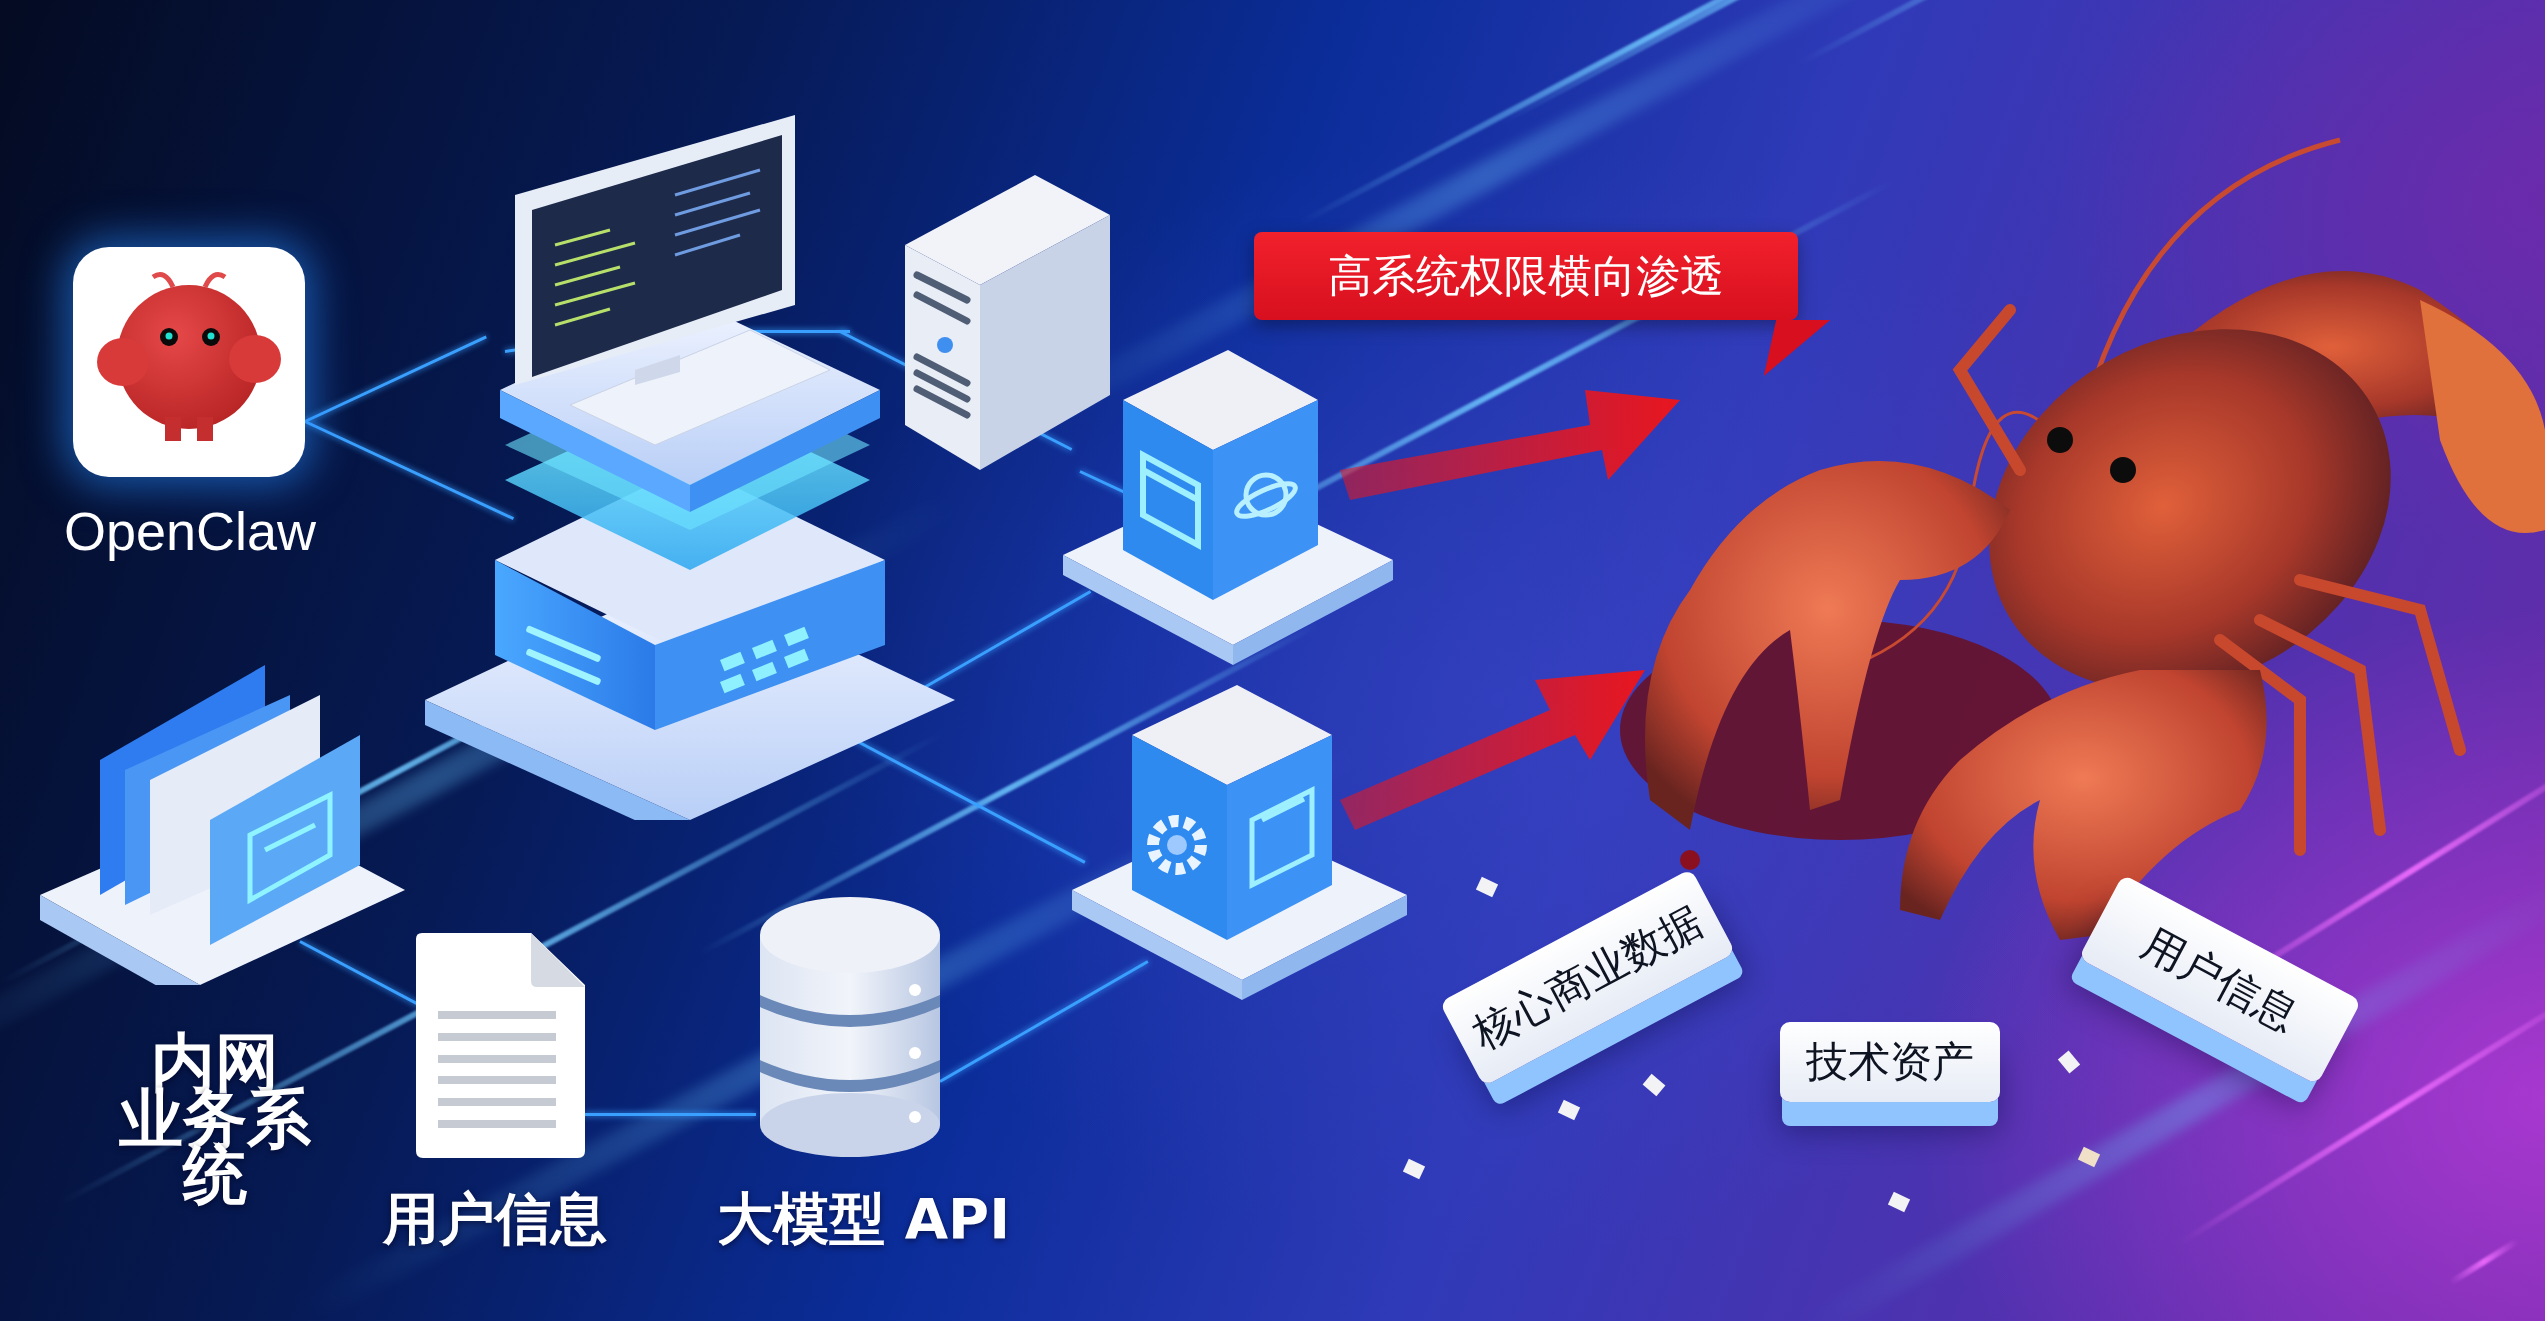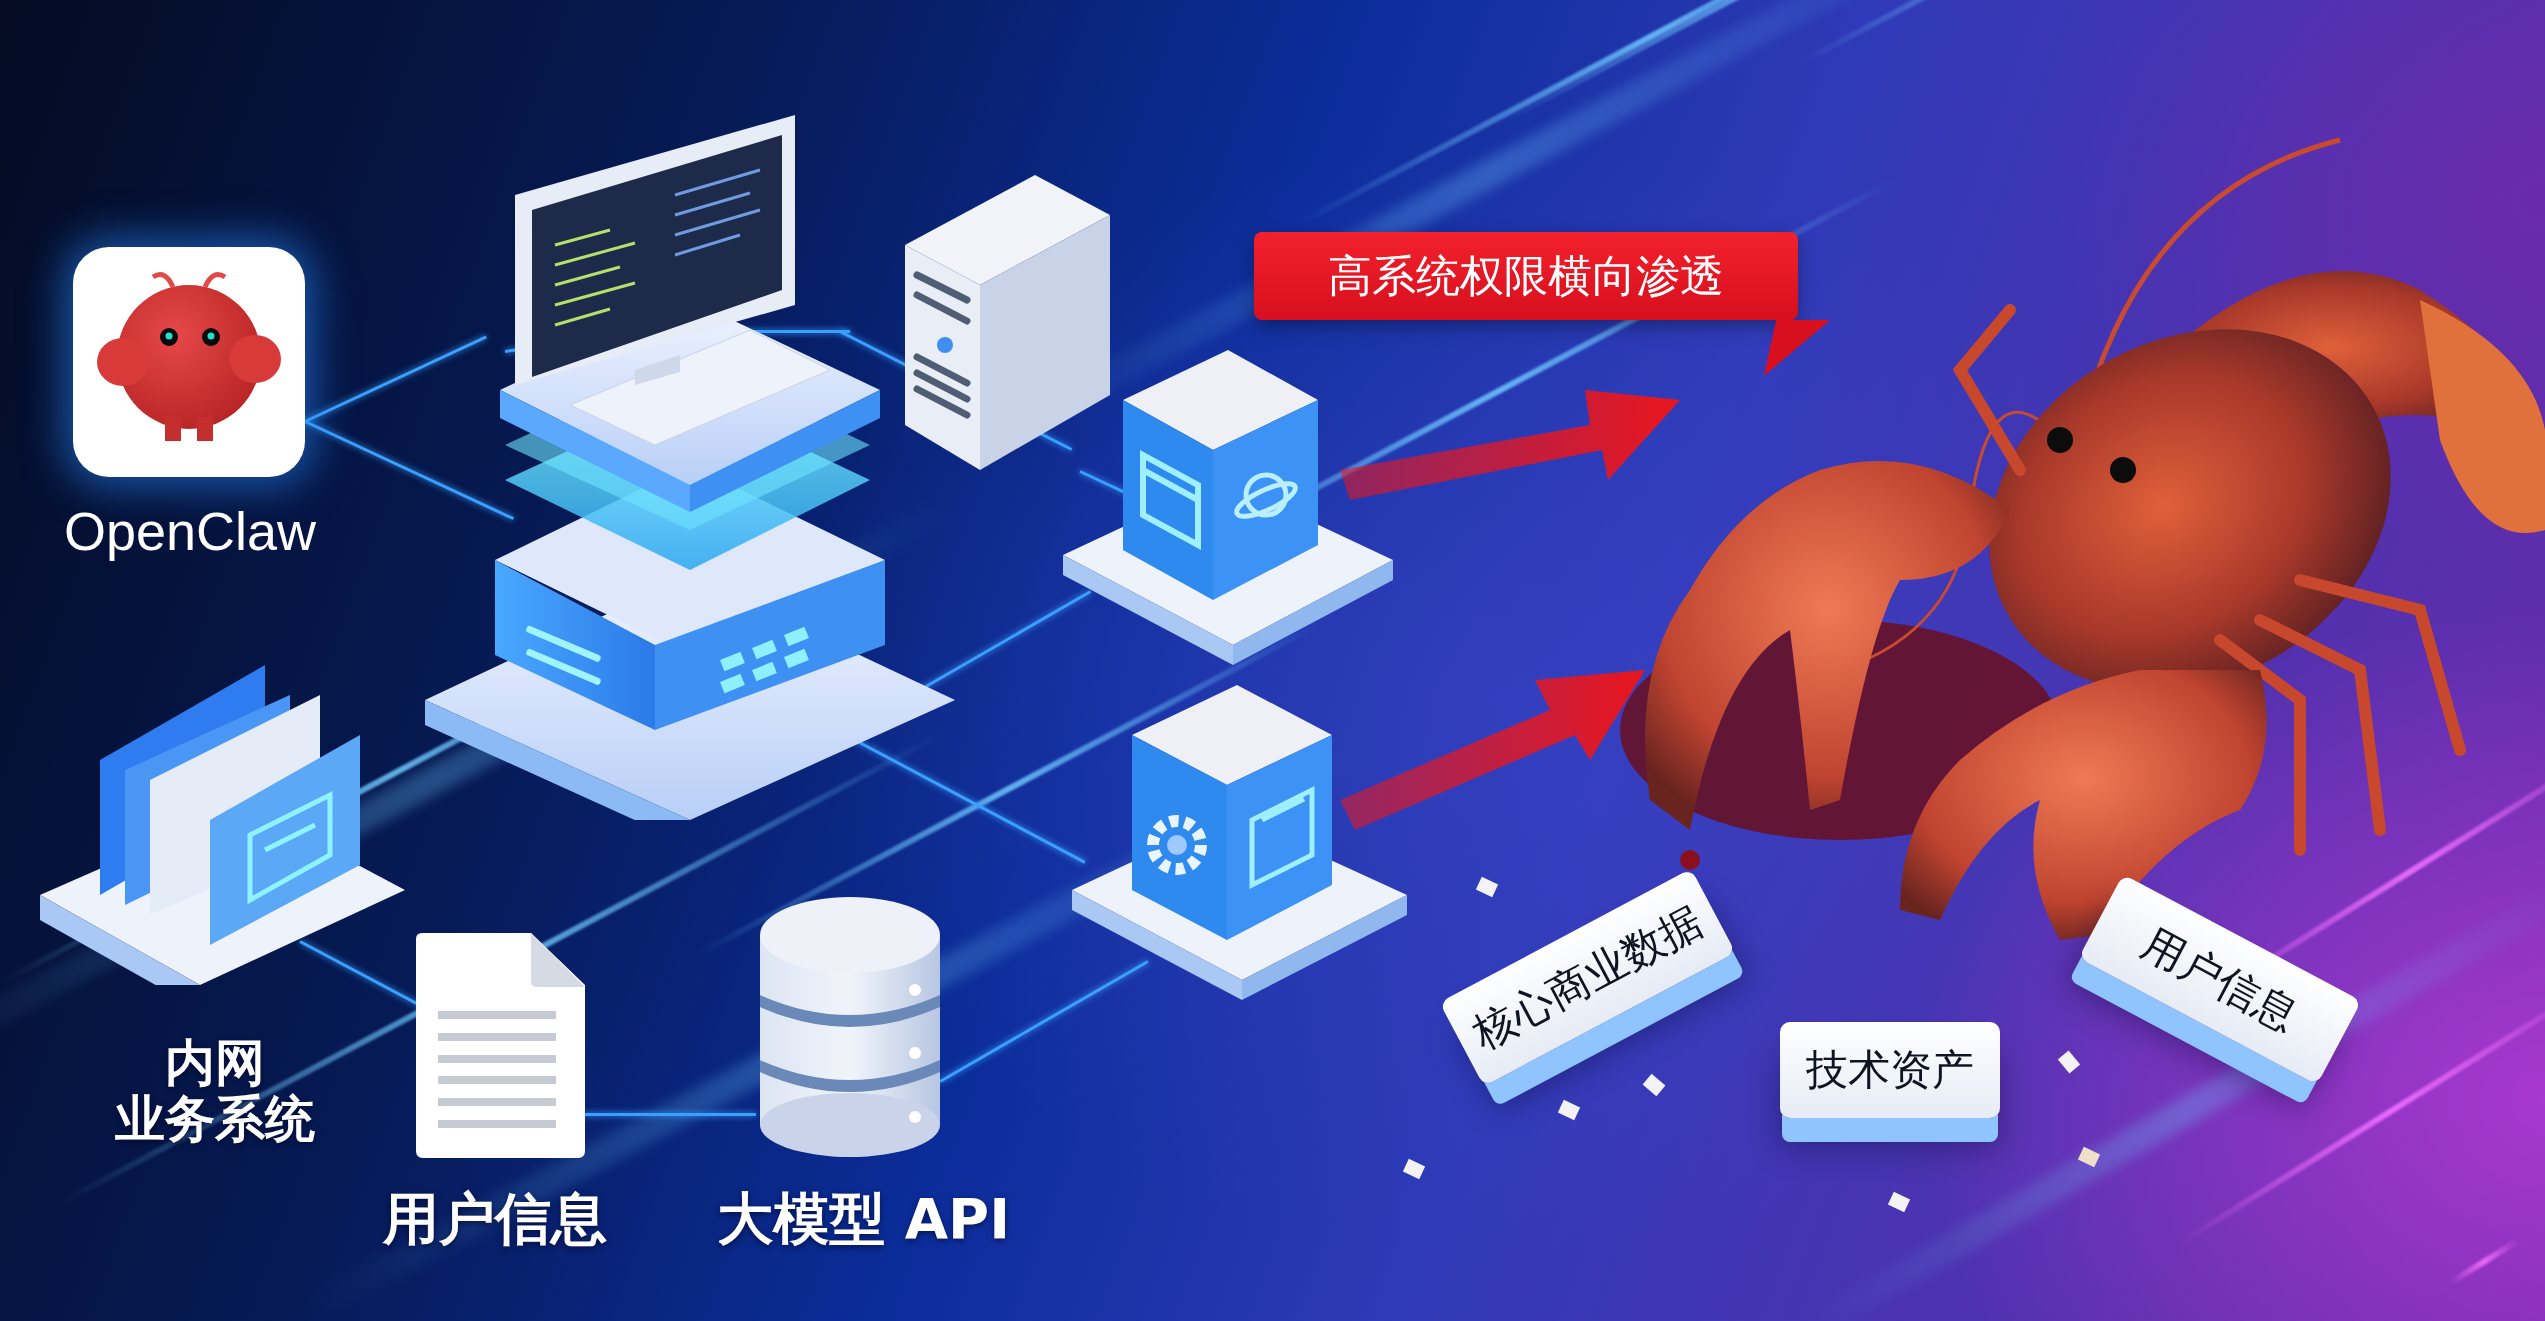--- a/index.html
+++ b/index.html
@@ -244,21 +244,21 @@
     <path d="M10 255 L215 165 L375 250 L170 345 Z" fill="#eef2fb"></path>
     <path d="M10 255 L10 280 L170 370 L170 345 Z" fill="#a9c8f3"></path>
     <path d="M70 255 L70 120 L235 25 L235 160 Z" fill="#2f7cf0"></path>
     <path d="M95 265 L95 130 L260 55 L260 185 Z" fill="#4a96f5"></path>
     <path d="M120 275 L120 140 L290 55 L290 200 Z" fill="#e6ecf7"></path>
     <path d="M180 305 L180 180 L330 95 L330 225 Z" fill="#5aa8f6"></path>
     <path d="M220 260 L220 195 L300 155 L300 215 Z" fill="none" stroke="#8ff4ff" stroke-width="5"></path>
     <line x1="235" y1="210" x2="285" y2="185" stroke="#8ff4ff" stroke-width="5"></line>
   </svg>
 </div>
-<div class="abs label-white" style="left:95px;top:1035px;width:240px;text-align:center;font-size:50px;line-height:56px;">
+<div class="abs label-white" style="left:95px;top:1035px;width:240px;text-align:center;font-size:64px;line-height:56px;">
   <div>内网</div>
   <div>业务系统</div>
 </div>
 
 <div class="abs" style="left:413px;top:933px;width:175px;height:225px;">
   <svg width="175" height="225" viewBox="0 0 175 225">
     <path d="M6 0 L118 0 L172 52 L172 218 Q172 225 165 225 L10 225 Q3 225 3 218 L3 6 Q3 0 9 0 Z" fill="#ffffff"></path>
     <path d="M118 0 L118 48 Q118 54 124 54 L172 54 Z" fill="#d6dae2"></path>
     <g fill="#c6cbd3">
       <rect x="25" y="78" width="118" height="8"></rect>
@@ -330,21 +330,21 @@
     <circle cx="520" cy="330" r="13" fill="#0c0c0c"></circle>
       <circle cx="583" cy="360" r="13" fill="#0c0c0c"></circle>
 
     <path d="M470 400 Q380 330 280 360 Q200 390 150 480 Q90 560 110 690 L150 720 Q180 560 250 520 Q260 600 270 700 L300 690 Q330 520 360 470 Q440 470 470 400 Z" fill="url(#claw)"></path>
 
     <path d="M600 560 Q500 580 420 650 Q360 710 360 800 L400 810 Q440 720 500 690 Q480 760 520 830 L560 825 Q620 730 700 700 Q740 640 720 560 Z" fill="url(#claw)"></path>
   </svg>
 </div>
 
 <div class="key" style="left:1445px;top:930px;width:285px;height:95px;transform:rotate(-28deg);">核心商业数据</div>
-<div class="key" style="left:1780px;top:1022px;width:220px;height:96px;">技术资产</div>
+<div class="key" style="left:1780px;top:1022px;width:220px;height:80px;">技术资产</div>
 <div class="key" style="left:2085px;top:932px;width:270px;height:95px;transform:rotate(28deg);">用户信息</div>
 
 <div>
   <div class="shard" style="left:1478px;top:880px;"></div>
   <div class="shard" style="left:1405px;top:1162px;"></div>
   <div class="shard" style="left:1560px;top:1103px;"></div>
   <div class="shard" style="left:1645px;top:1078px;transform:rotate(40deg);"></div>
   <div class="shard" style="left:1890px;top:1195px;"></div>
   <div class="shard" style="left:2060px;top:1055px;transform:rotate(50deg);"></div>
   <div class="shard" style="left:2080px;top:1150px;background:#f0e0c8;"></div>

